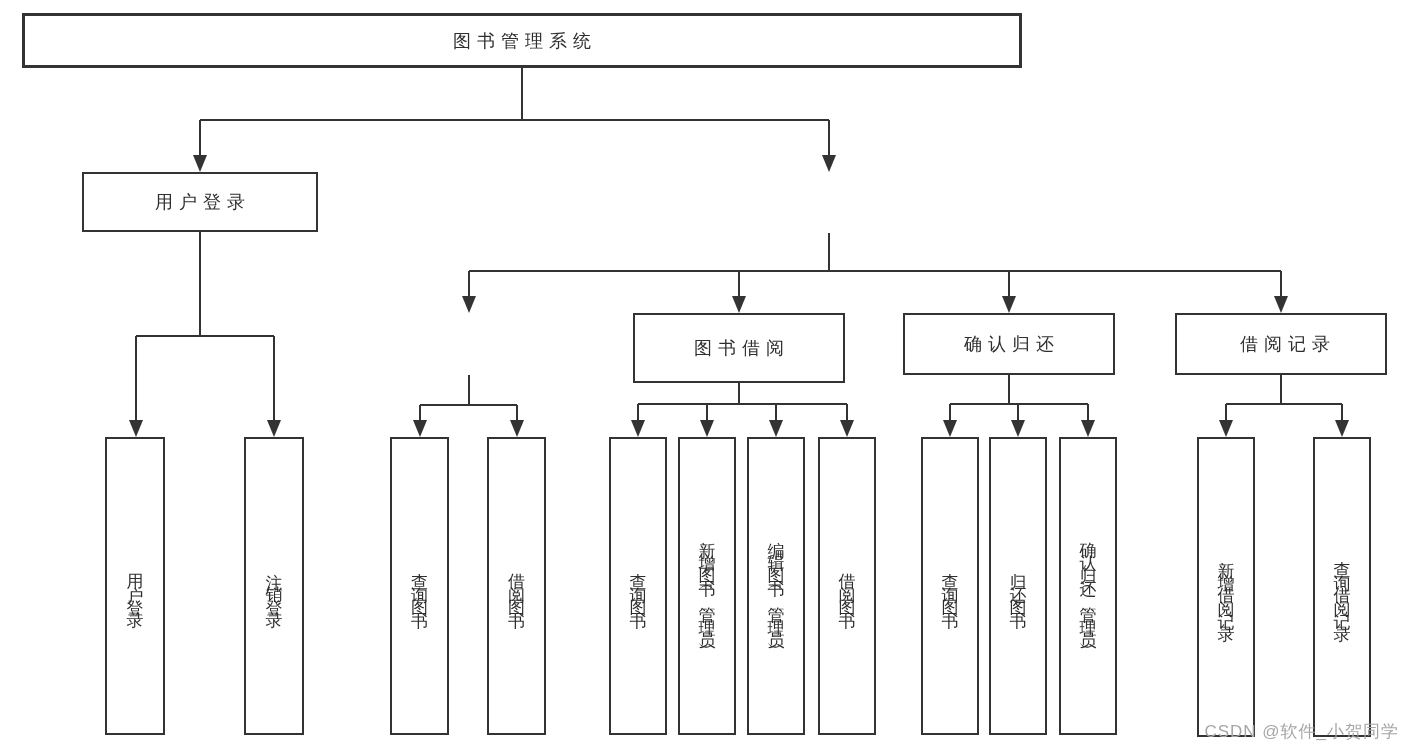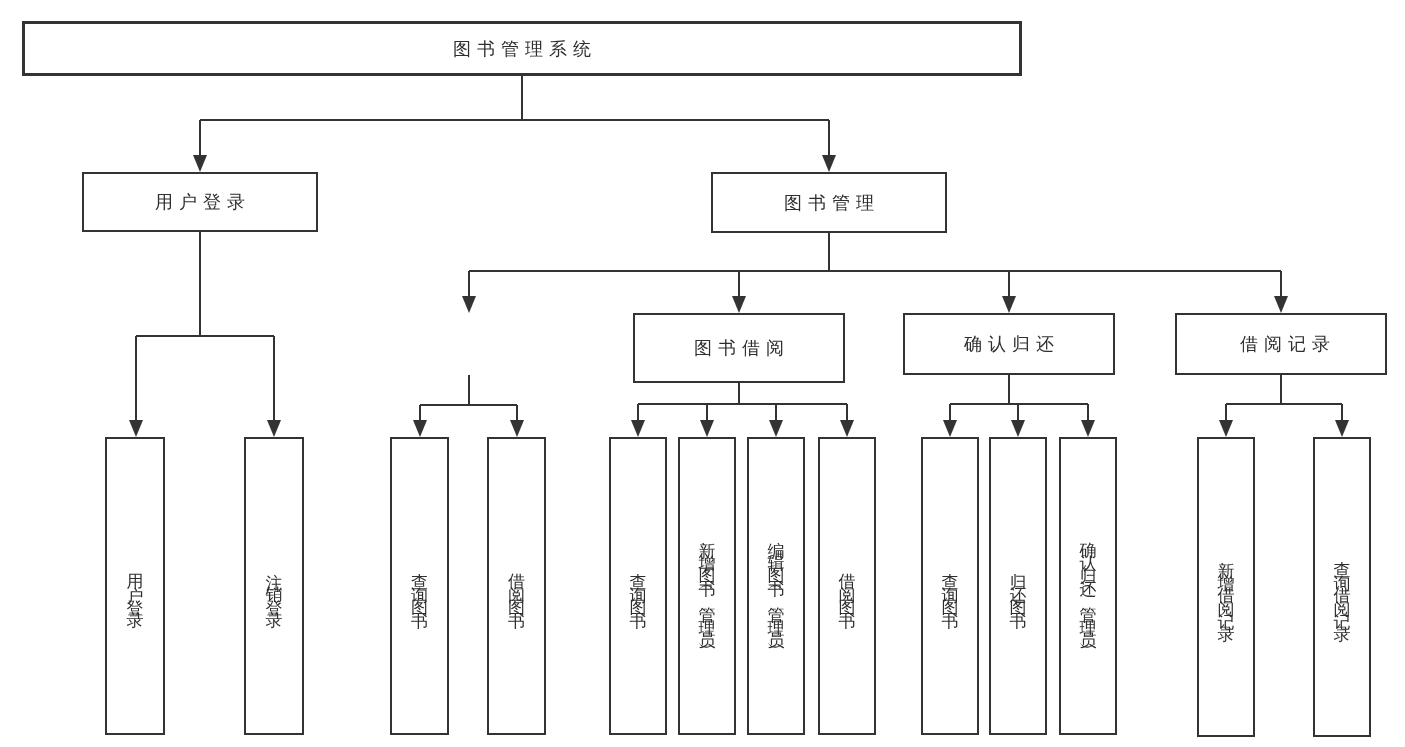--- a/index.html
+++ b/index.html
@@ -90,24 +90,23 @@
       <polygon points="769,420 783,420 776,437"></polygon>
       <polygon points="840,420 854,420 847,437"></polygon>
       <polygon points="943,420 957,420 950,437"></polygon>
       <polygon points="1011,420 1025,420 1018,437"></polygon>
       <polygon points="1081,420 1095,420 1088,437"></polygon>
       <polygon points="1219,420 1233,420 1226,437"></polygon>
       <polygon points="1335,420 1349,420 1342,437"></polygon>
     </g>
   </svg>
 
-  <div class="node hnode root" style="left:22px; top:13px; width:1000px; height:55px;margin-top:8px;">图书管理系统</div>
+  <div class="node hnode root" style="left:22px; top:13px; width:1000px; height:55px;">图书管理系统</div>
 
   <div class="node hnode" style="left:82px; top:172px; width:236px; height:60px;">用户登录</div>
-  <div class="node hnode" style="left:711px; top:172px; width:236px; height:61px;">图书管理</div>
 
   <div class="node hnode" style="left:633px; top:313px; width:212px; height:70px;">图书借阅</div>
   <div class="node hnode" style="left:903px; top:313px; width:212px; height:62px;">确认归还</div>
   <div class="node hnode" style="left:1175px; top:313px; width:212px; height:62px;padding-left:8px;">借阅记录</div>
 
   <div class="node vnode" style="left:105px; top:437px; width:60px; height:298px;">
     <span>用户登录</span>
   </div>
   <div class="node vnode" style="left:244px; top:437px; width:60px; height:298px;">
     <span>注销登录</span>
@@ -143,14 +142,15 @@
     <span>确认归还（管理员）</span>
   </div>
 
   <div class="node vnode" style="left:1197px; top:437px; width:58px; height:300px;">
     <span>新增借阅记录</span>
   </div>
   <div class="node vnode" style="left:1313px; top:437px; width:58px; height:300px;">
     <span>查询借阅记录</span>
   </div>
 
+  <div class="watermark">CSDN @软件_小贺同学</div>
 
 </div>
 
 </body></html>

